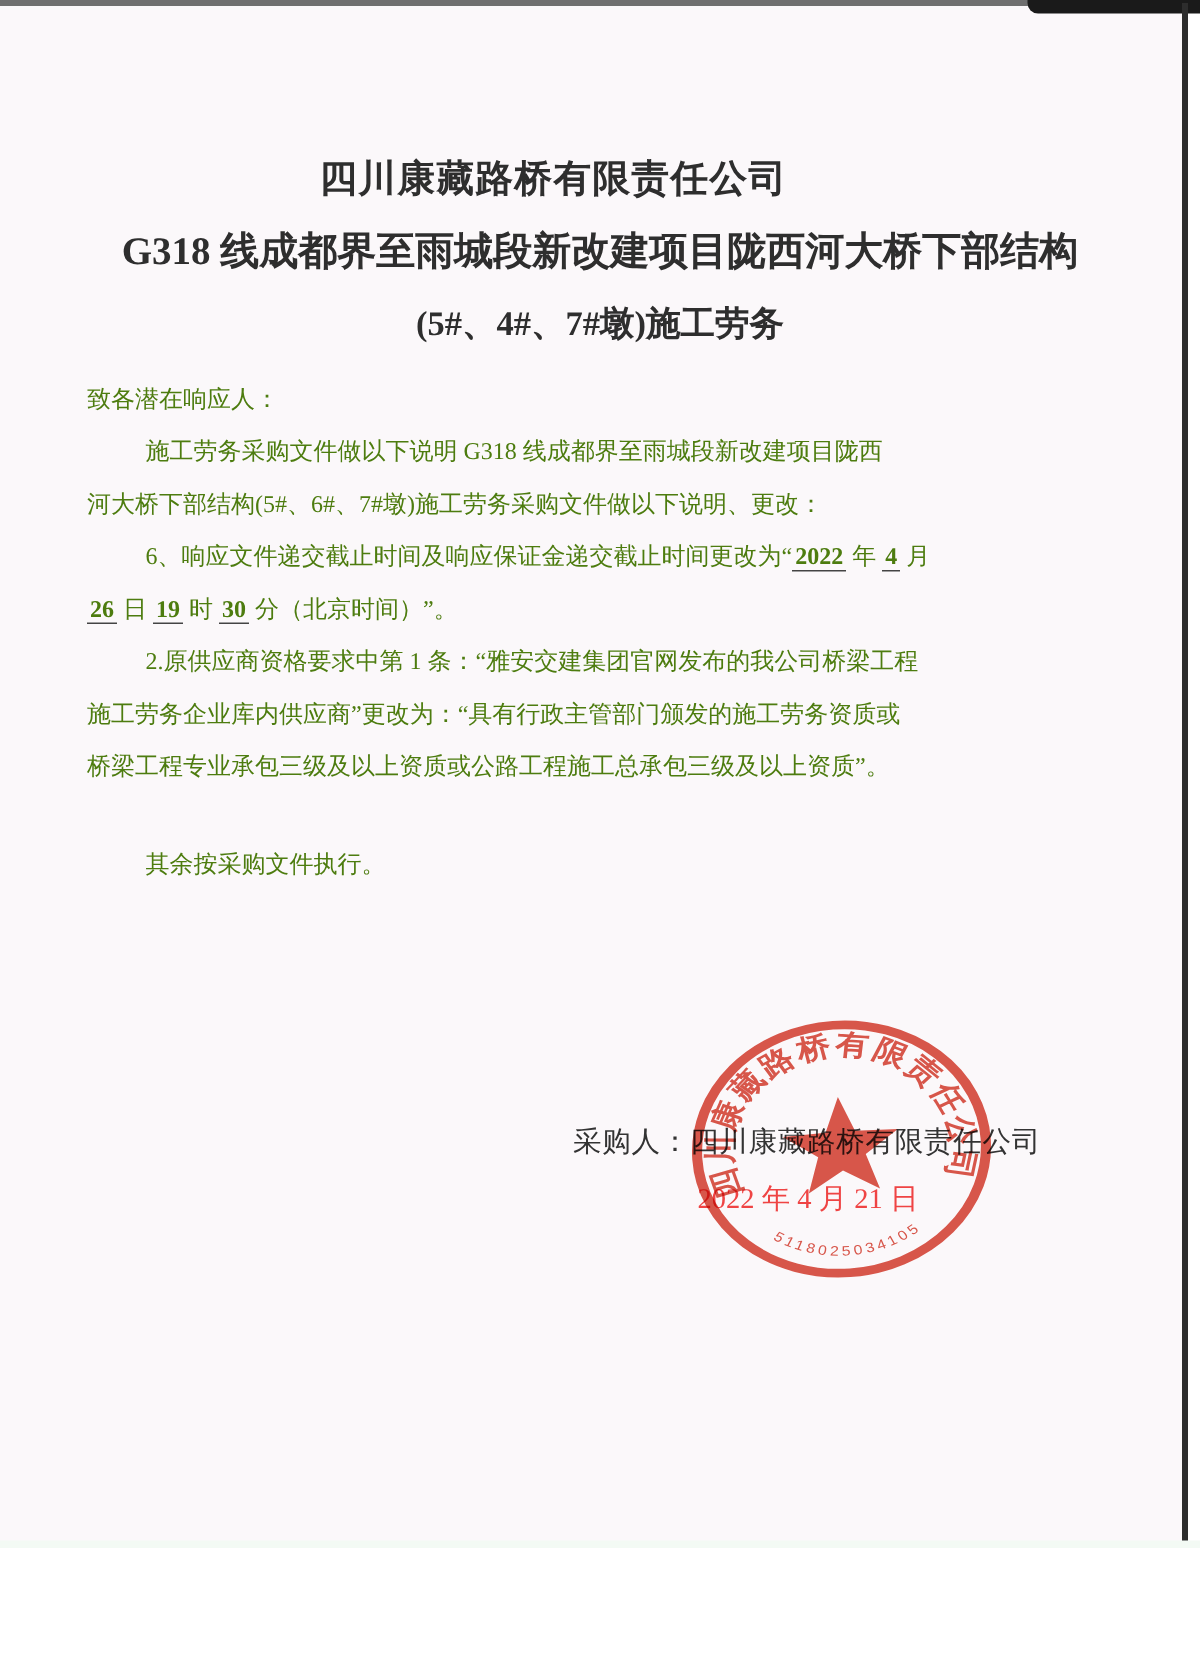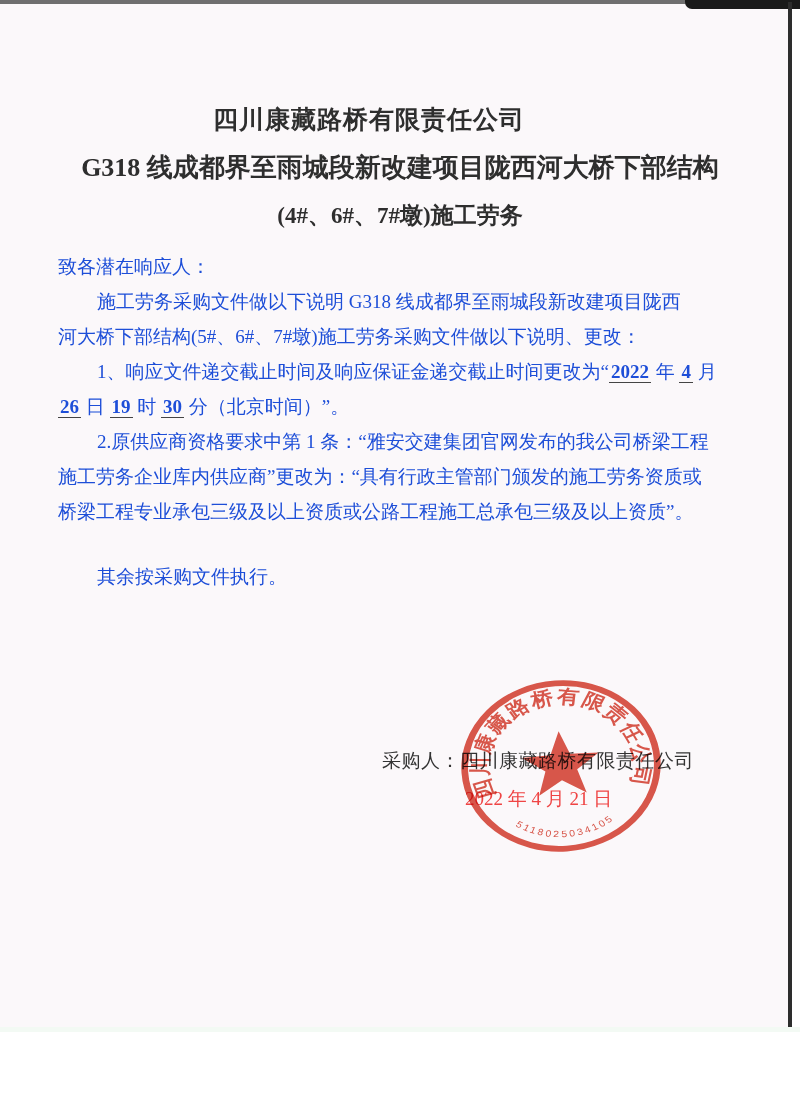--- a/index.html
+++ b/index.html
@@ -24,21 +24,21 @@
 
   
   .titles { padding-top: 96px; text-align: center; font-weight: 700; color: #2e2e2e; }
   .titles .t { line-height: 48px; white-space: nowrap; }
   .t1 { font-size: 25px; letter-spacing: 1px; margin-right: 62px; }
   .t2 { font-size: 26px; }
   .t3 { font-size: 23px; }
   .t4 { font-size: 25px; letter-spacing: 2px; margin-right: 62px; }
 
   
-  .docbody { margin: 9px 58px 0 58px; font-size: 19px; color: #1d4ed8; }
+  .docbody { margin: 9px 58px 0 58px; font-size: 16px; color: #4d7c0f; }
   .line { line-height: 35px; height: 35px; white-space: nowrap; }
   .ind { padding-left: 39px; }
   .closing { margin-top: 30px; }
   .u { border-bottom: 1.5px solid #444; padding: 0 2px; font-weight: bold; }
 
   
   .purchaser { position:absolute; left:382px; top:748px; font-size:19px; white-space:nowrap; letter-spacing:0.5px; color:#333;text-align:center; }
   .dateline  { position:absolute; left:465px; top:786px; font-size:19px; white-space:nowrap; color:#ef4444; }
 
   
@@ -60,31 +60,31 @@
 
   <div class="scan-right-white"></div>
   <div class="scan-top"></div>
   <div class="scan-top-right"></div>
   <div class="scan-right"></div>
   <div class="scan-bottom"></div>
 
   <div class="titles">
     <div class="t t1">四川康藏路桥有限责任公司</div>
     <div class="t t2">G318 线成都界至雨城段新改建项目陇西河大桥下部结构</div>
-    <div class="t t3">(4#、6#、7#墩)施工劳务</div>
+    <div class="t t3">(5#、4#、7#墩)施工劳务</div>
   </div>
 
   <div class="docbody">
     <div class="line">致各潜在响应人：</div>
 
     <div class="line ind">施工劳务采购文件做以下说明 G318 线成都界至雨城段新改建项目陇西</div>
     <div class="line">河大桥下部结构(5#、6#、7#墩)施工劳务采购文件做以下说明、更改：</div>
 
     <div class="line ind">
-      <span>1、响应文件递交截止时间及响应保证金递交截止时间更改为“</span><span class="u">2022</span><span> 年 </span><span class="u">4</span><span> 月</span>
+      <span>6、响应文件递交截止时间及响应保证金递交截止时间更改为“</span><span class="u">2022</span><span> 年 </span><span class="u">4</span><span> 月</span>
     </div>
     <div class="line">
       <span class="u">26</span><span> 日 </span><span class="u">19</span><span> 时 </span><span class="u">30</span><span> 分（北京时间）”。</span>
     </div>
 
     <div class="line ind">2.原供应商资格要求中第 1 条：“雅安交建集团官网发布的我公司桥梁工程</div>
     <div class="line">施工劳务企业库内供应商”更改为：“具有行政主管部门颁发的施工劳务资质或</div>
     <div class="line">桥梁工程专业承包三级及以上资质或公路工程施工总承包三级及以上资质”。</div>
 
     <div class="line ind closing">其余按采购文件执行。</div>

